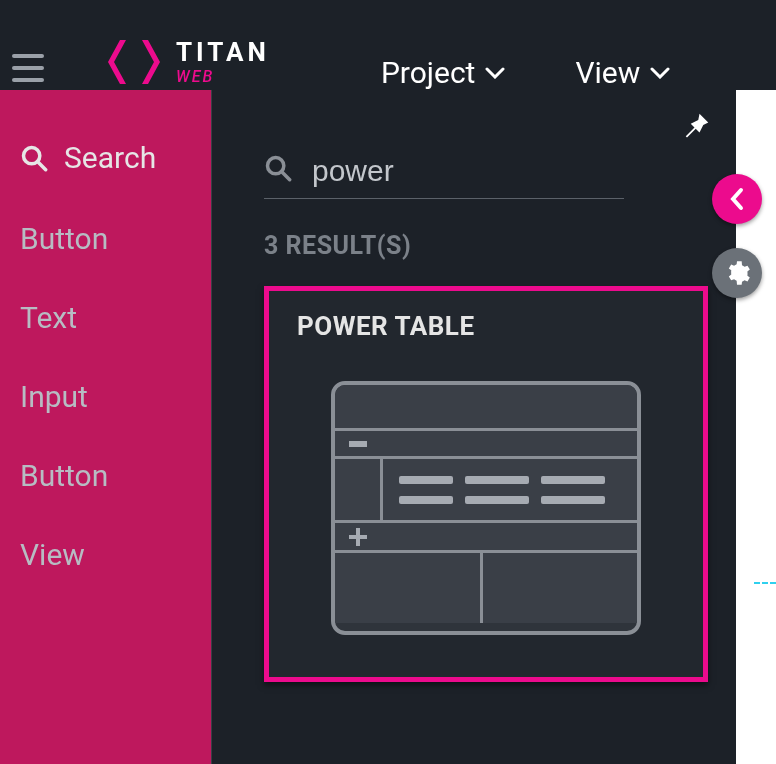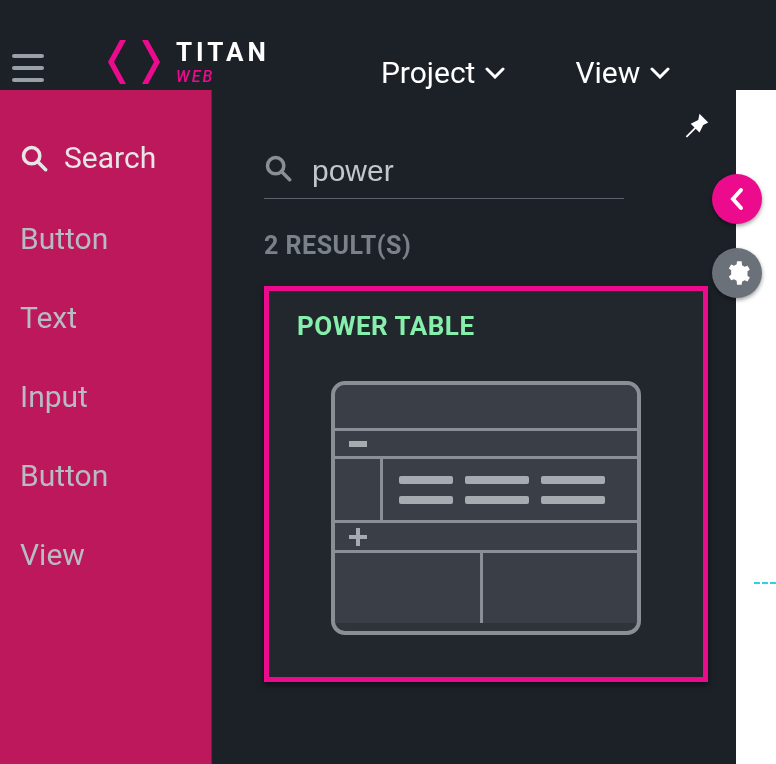--- a/index.html
+++ b/index.html
@@ -169,21 +169,21 @@
       height: 396px;
       border: 5px solid #ec0b8d;
       background: #22272e;
       padding: 20px 28px;
       cursor: pointer;
       box-shadow: 0 3px 6px rgba(0,0,0,0.5);
     }
     .result-title {
       font-size: 26px;
       font-weight: 700;
-      color: #86efac;
+      color: #e5e5e5;
       letter-spacing: 0.5px;
     }
     .result-preview {
       margin: 40px auto 0 auto;
       width: 310px;
       height: 254px;
       border: 4px solid #8a8f96;
       border-radius: 14px;
       background: #2f343b;
       overflow: hidden;
@@ -308,21 +308,21 @@
       </svg>
     </div>
   </div>
   <div class="panel-search">
     <svg width="28" height="28" viewBox="0 0 24 24">
       <circle cx="10" cy="10" r="7" stroke="#8a8f96" stroke-width="3" fill="none"></circle>
       <line x1="15" y1="15" x2="22" y2="22" stroke="#8a8f96" stroke-width="3" stroke-linecap="round"></line>
     </svg>
     <input type="text" value="power" style="">
   </div>
-  <div class="results-count">2 RESULT(S)</div>
+  <div class="results-count">3 RESULT(S)</div>
 
   <div class="result-card">
     <div class="result-title">POWER TABLE</div>
     <div class="result-preview">
       <div class="preview-row top"></div>
       <div class="preview-row minus">
         <svg width="18" height="6" viewBox="0 0 18 6">
             <rect width="18" height="6" fill="#a6abb2"></rect>
           </svg>
       </div>

